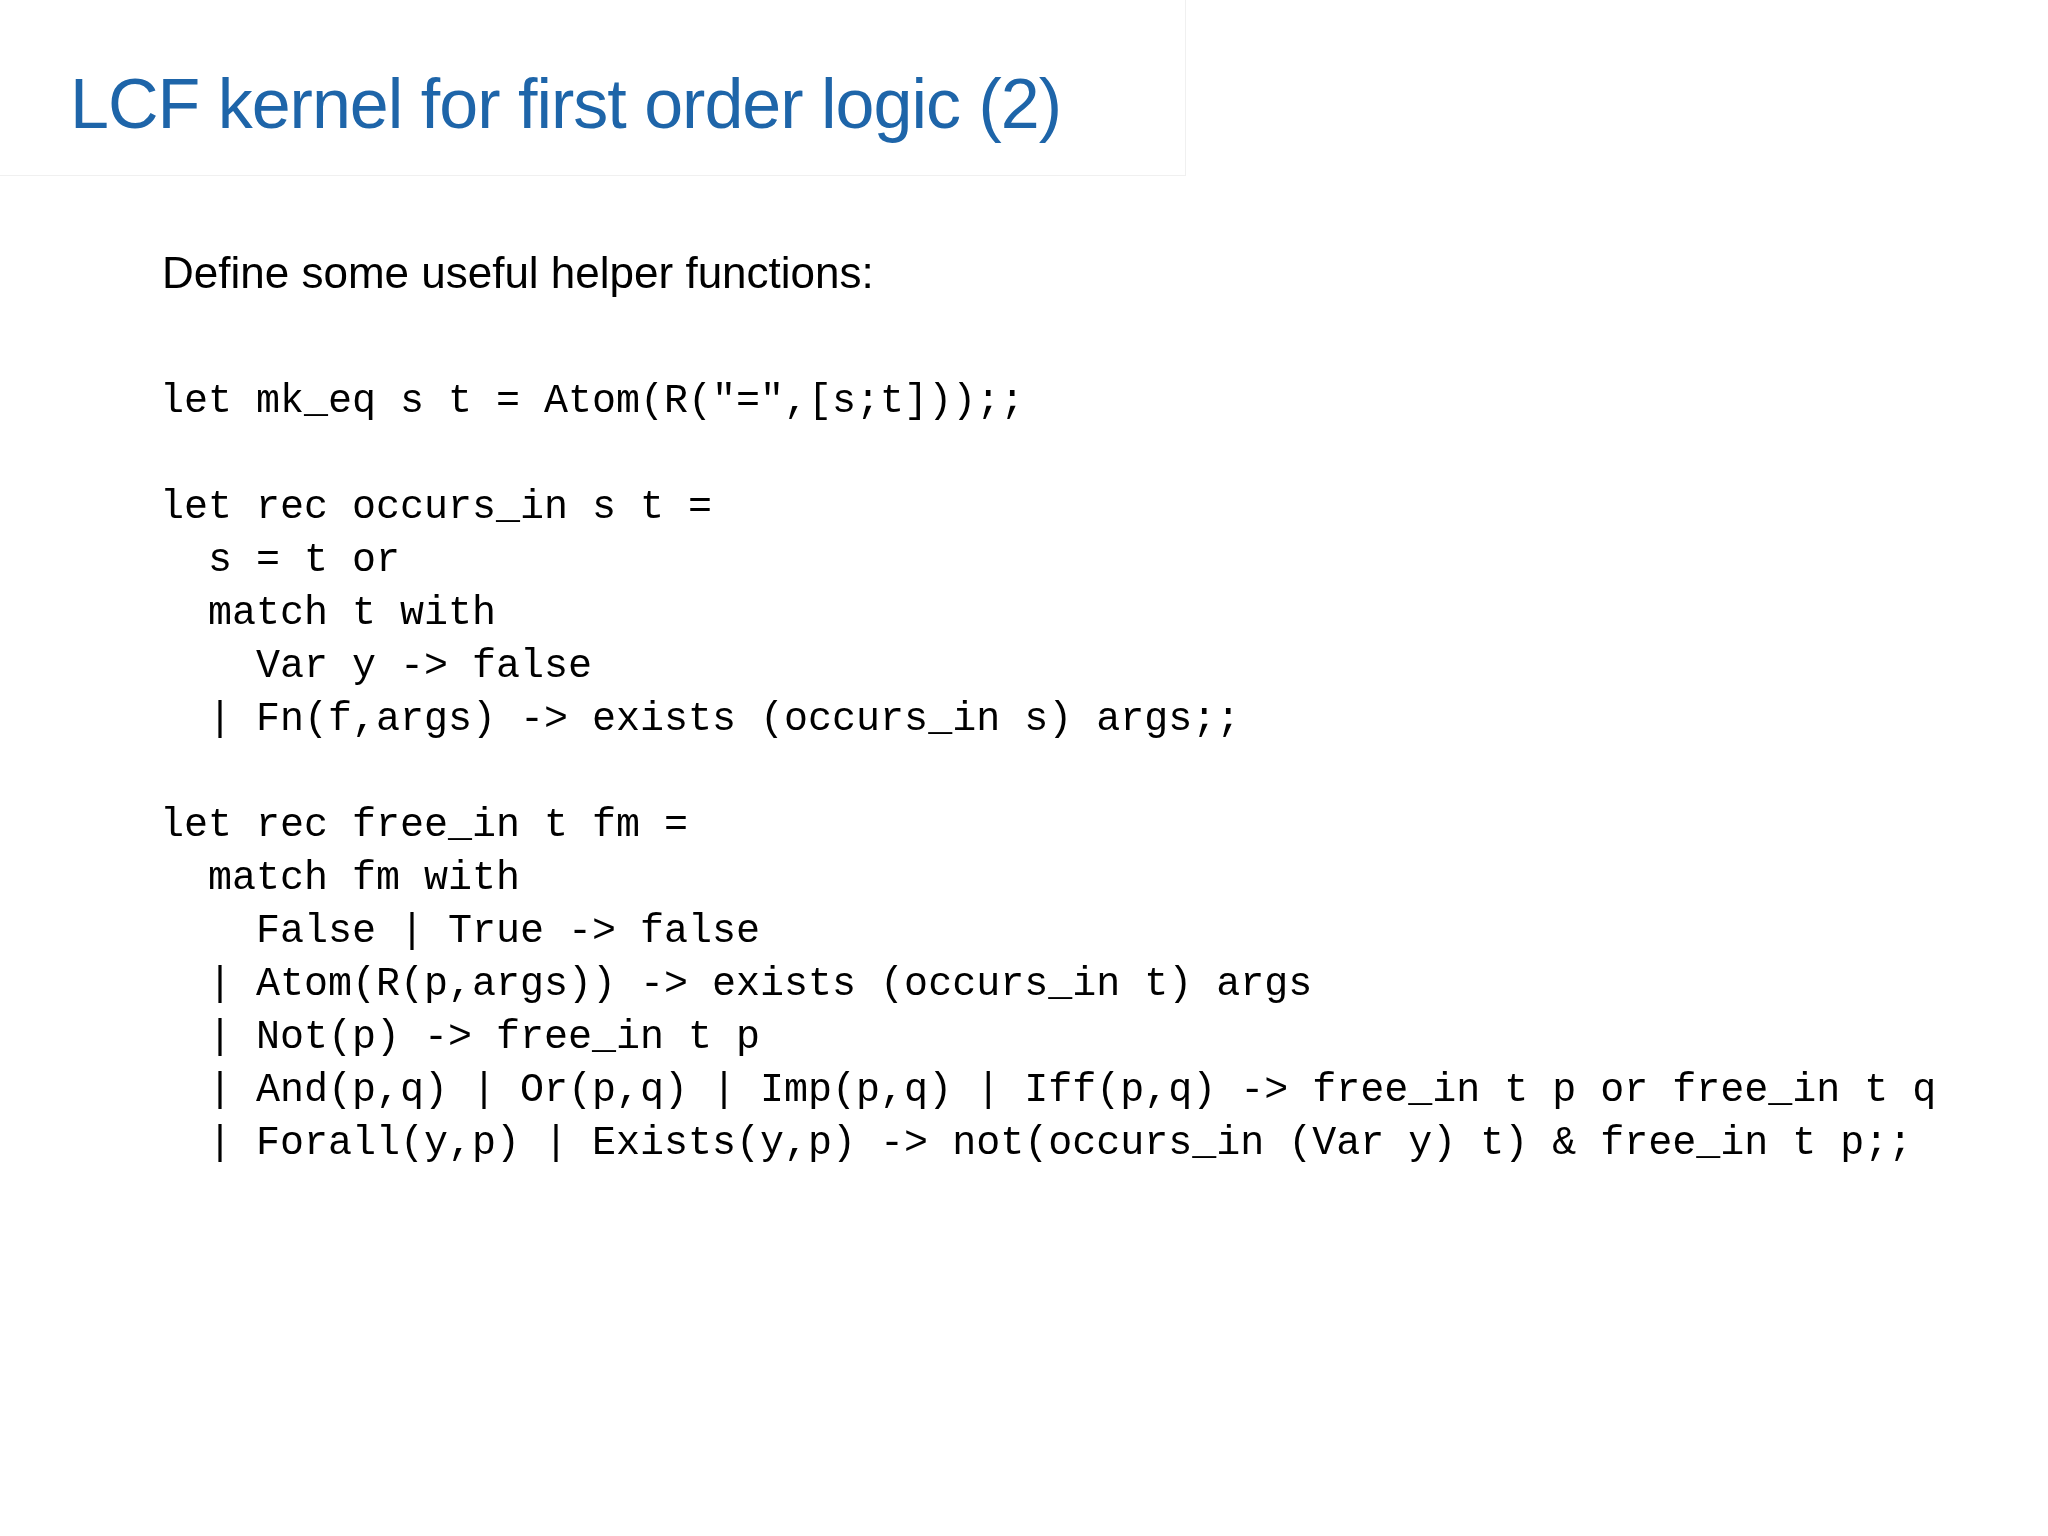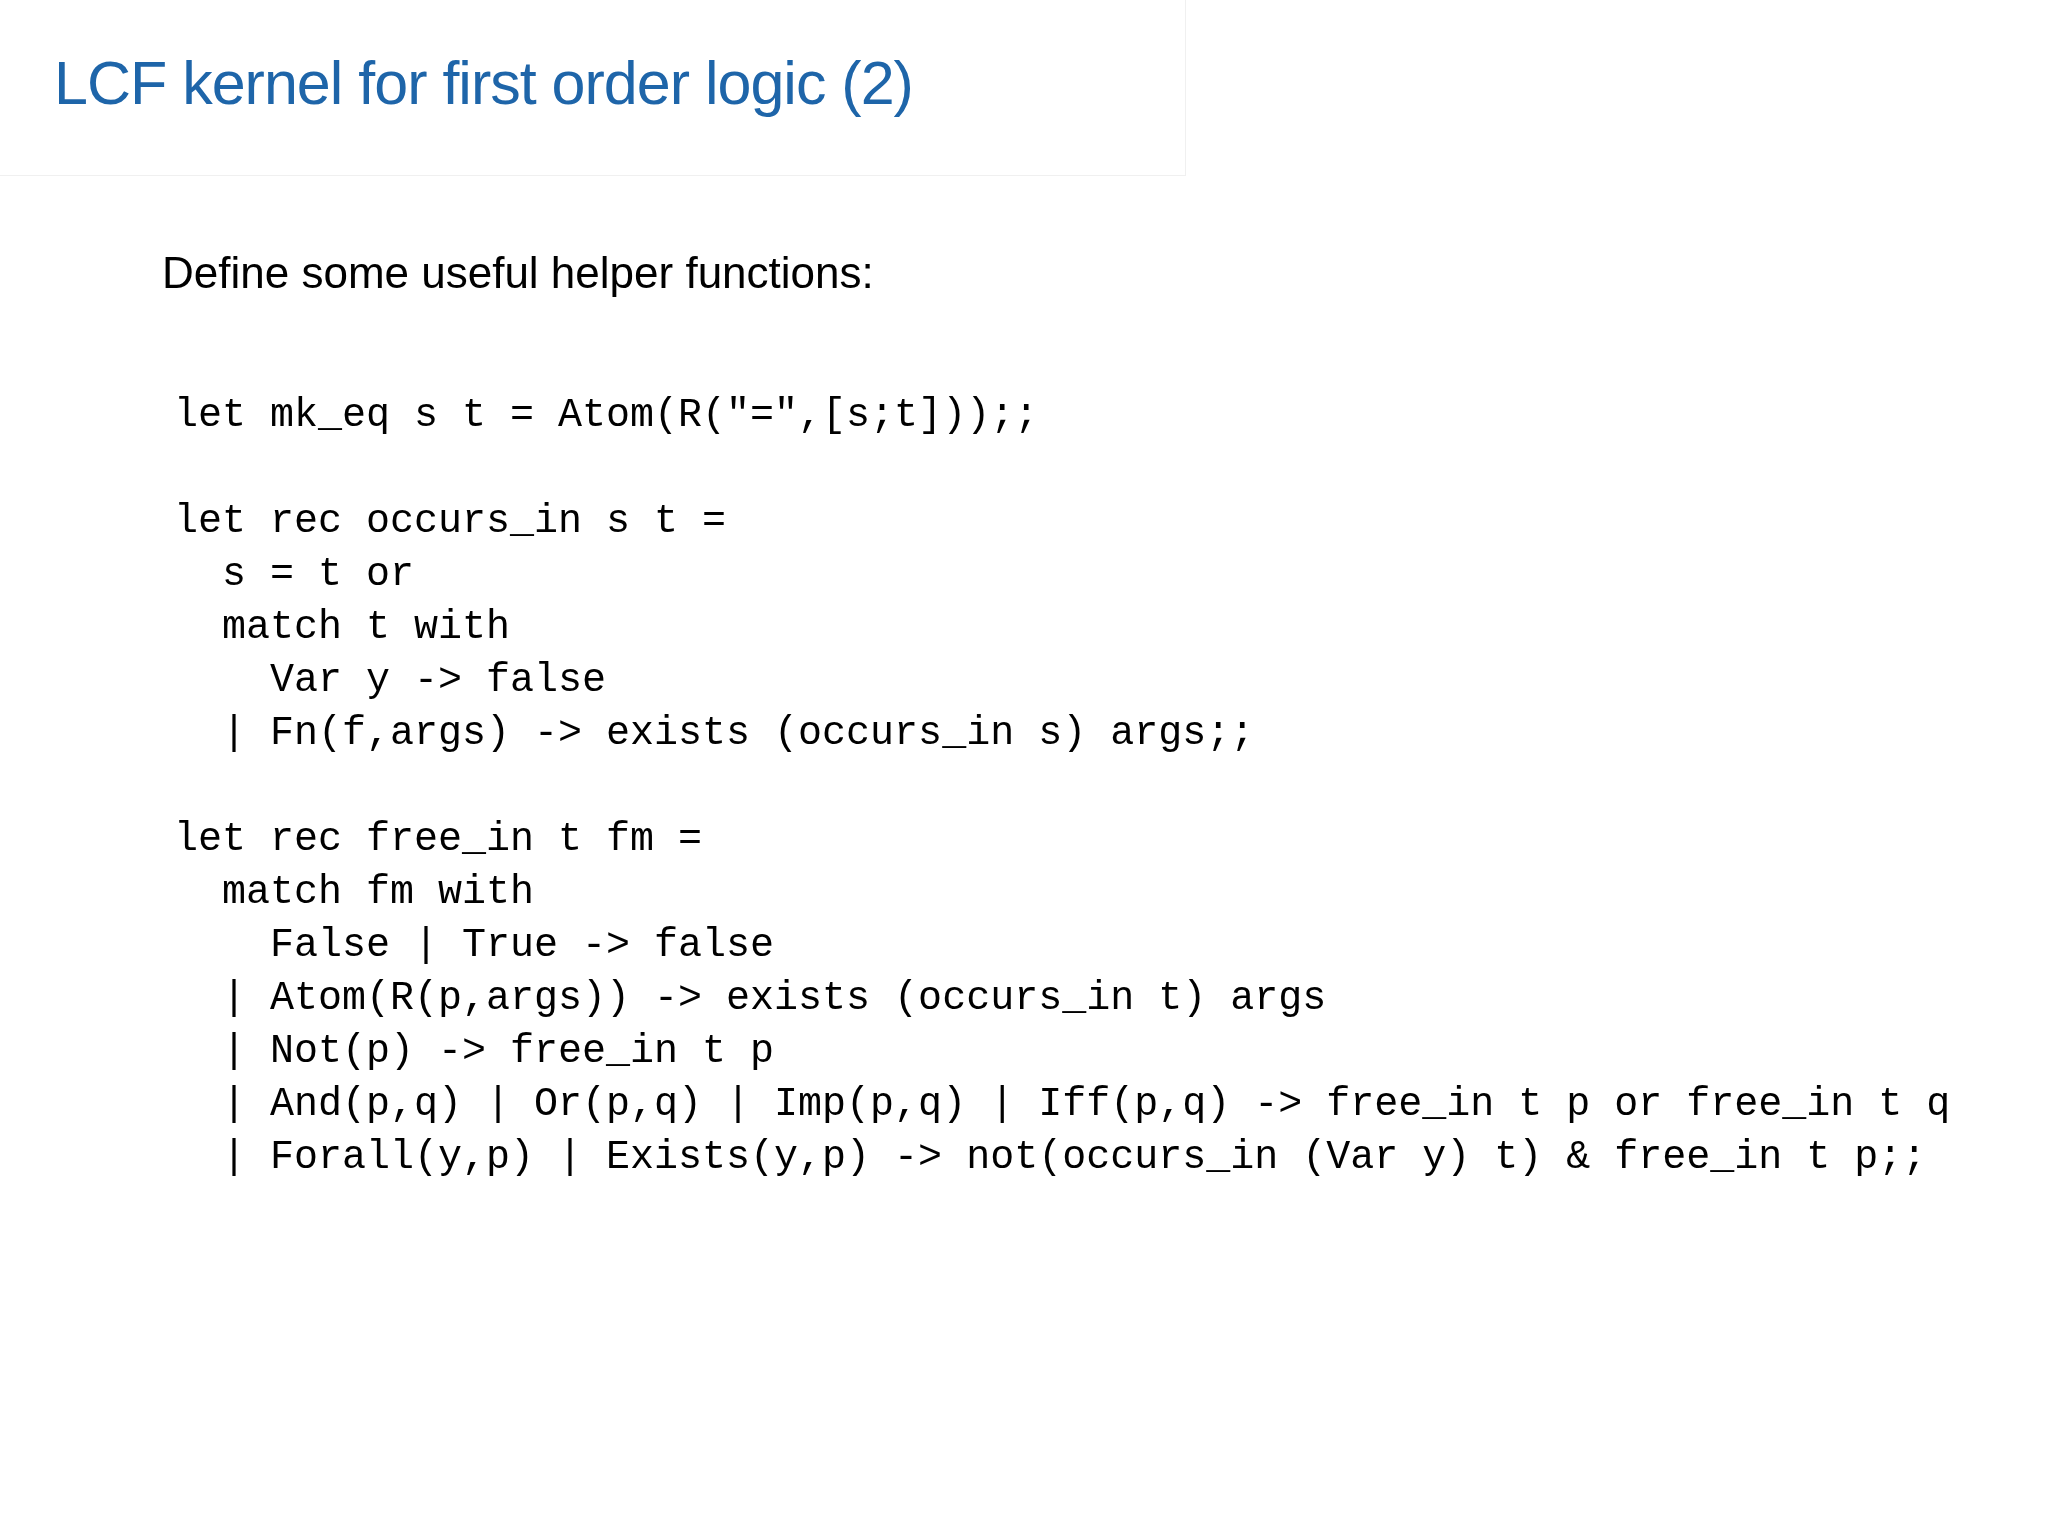--- a/index.html
+++ b/index.html
@@ -24,24 +24,24 @@
     width: 1185px;
     height: 175px;
     border-right: 1px solid #f0f0f0;
     border-bottom: 1px solid #f0f0f0;
     background: #ffffff;
   }
   .frametitle {
     position: absolute;
     left: 54px;
     top: 48px;
-    margin: 0;
+    margin: 16px;
     font-family: "Liberation Sans", sans-serif;
     font-weight: 400;
-    font-size: 61px;
+    font-size: 70px;
     line-height: 1.15;
     letter-spacing: -1px;
     color: var(--title-blue, #1e65a9);
     white-space: nowrap;
   }
   .intro {
     position: absolute;
     left: 162px;
     top: 247px;
     margin: 0;
@@ -49,21 +49,21 @@
     font-weight: 400;
     font-size: 44px;
     line-height: 1.2;
     color: var(--text, #000000);
     white-space: nowrap;
   }
   .code {
     position: absolute;
     left: 160px;
     top: 375px;
-    margin: 14px;
+    margin: 0;
     font-family: "Liberation Mono", "DejaVu Sans Mono", monospace;
     font-weight: 400;
     font-size: 40px;
     line-height: 53px;
     color: var(--text, #000000);
     white-space: pre;
   }
 </style>
 </head>
 <body>

